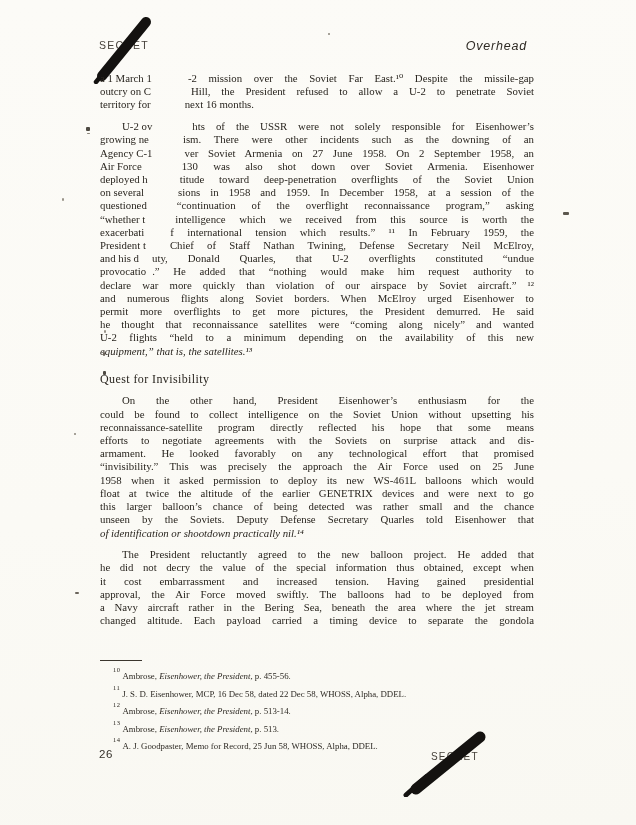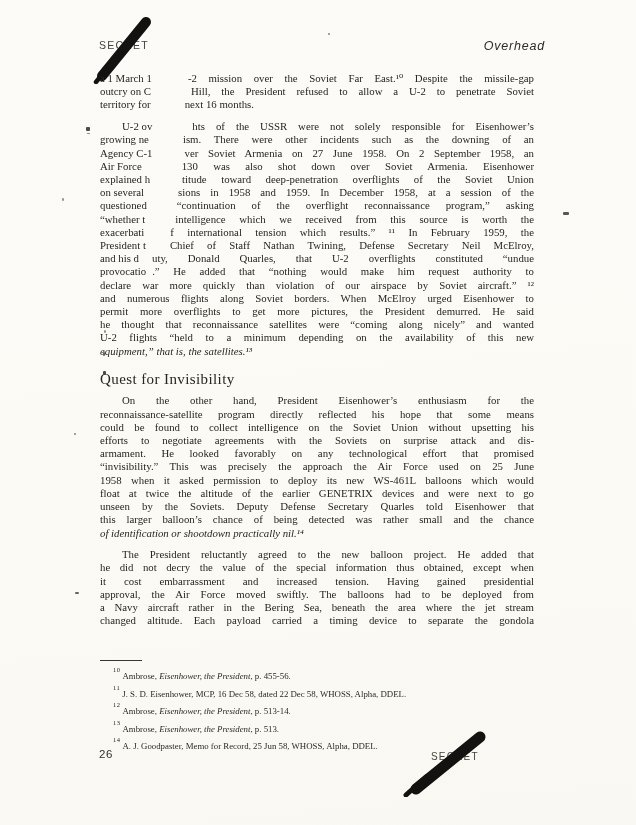--- a/index.html
+++ b/index.html
@@ -9,42 +9,42 @@
     font-family:"Liberation Serif","DejaVu Serif",serif;
     color:#29251f;overflow:hidden;
   }
   .stamp{
     position:absolute;font-family:"Liberation Sans","DejaVu Sans",sans-serif;
     font-size:10.5px;letter-spacing:1.2px;color:#46413a;font-weight:400;
   }
   .stamp.top{left:99px;top:39px;}
   .stamp.bottom{left:431px;top:751px;font-size:10px;}
   .running-title{
-    position:absolute;top:39px;right:91px;
+    position:absolute;top:39px;right:109px;
     font-family:"Liberation Sans","DejaVu Sans",sans-serif;
     font-style:italic;font-size:12.5px;letter-spacing:0.8px;color:#2e2a24;
   }
   .slash{position:absolute;pointer-events:none;}
   .slash.top{left:92px;top:12px;}
   .slash.bottom{left:402px;top:729px;}
   .text-block{
     position:absolute;left:100px;top:72px;width:434px;
     font-size:10.8px;line-height:13.2px;
   }
   .para{margin:8.5px 0 0 0;}
   .para:first-child{margin-top:0;}
   .ln{text-align:justify;text-align-last:justify;}
   .ln.last{text-align-last:left;font-style:italic;}
   .ln.flex{display:flex;}
   .ln .lf{white-space:pre;flex:0 0 auto;}
   .ln .gap{flex:0 0 auto;}
   .ln .rt{flex:1 1 auto;min-width:0;text-align:justify;text-align-last:justify;}
   .ln .rt.noj{text-align-last:left;}
   .ind{padding-left:22px;}
-  .heading{margin-top:15px;font-size:15px;letter-spacing:0.4px;text-align:right;text-align-last:left;}
+  .heading{margin-top:15px;font-size:12px;letter-spacing:0.4px;text-align:right;text-align-last:left;}
   .footnotes{
     position:absolute;left:100px;top:660px;width:438px;
     font-size:8.8px;line-height:13.6px;color:#2d2923;
   }
   .fn-rule{width:42px;border-top:1px solid #3b362e;margin:0 0 5px 0;}
   .fn{padding-left:13px;white-space:nowrap;}
   .fn sup{font-size:6.5px;position:relative;top:-3px;margin-right:2px;letter-spacing:0.5px;}
   .fn i{font-style:italic;}
   .page-number{
     position:absolute;left:99px;top:748px;
@@ -100,21 +100,21 @@
           <span class="lf">Agency C-1</span>
           <span class="gap" style="width: 32px;"></span>
           <span class="rt">ver Soviet Armenia on 27 June 1958. On 2 September 1958, an</span>
         </div>
         <div class="ln flex">
           <span class="lf">Air Force</span>
           <span class="gap" style="width: 40px;"></span>
           <span class="rt">130 was also shot down over Soviet Armenia. Eisenhower</span>
         </div>
         <div class="ln flex">
-          <span class="lf">explained h</span>
+          <span class="lf">deployed h</span>
           <span class="gap" style="width: 32px;"></span>
           <span class="rt">titude toward deep-penetration overflights of the Soviet Union</span>
         </div>
         <div class="ln flex">
           <span class="lf">on several</span>
           <span class="gap" style="width: 34px;"></span>
           <span class="rt">sions in 1958 and 1959. In December 1958, at a session of the</span>
         </div>
         <div class="ln flex">
           <span class="lf">questioned</span>
@@ -149,29 +149,29 @@
         <div class="ln">declare war more quickly than violation of our airspace by Soviet aircraft.” ¹²</div>
         <div class="ln">and numerous flights along Soviet borders. When McElroy urged Eisenhower to</div>
         <div class="ln">permit more overflights to get more pictures, the President demurred. He said</div>
         <div class="ln">he thought that reconnaissance satellites were “coming along nicely” and wanted</div>
         <div class="ln">U-2 flights “held to a minimum depending on the availability of this new</div>
         <div class="ln last">equipment,” that is, the satellites.¹³</div>
       </div>
       <div class="heading">Quest for Invisibility</div>
       <div class="para">
         <div class="ln ind">On the other hand, President Eisenhower’s enthusiasm for the</div>
+        <div class="ln">could be found to collect intelligence on the Soviet Union without upsetting his</div>
         <div class="ln">reconnaissance-satellite program directly reflected his hope that some means</div>
-        <div class="ln">could be found to collect intelligence on the Soviet Union without upsetting his</div>
         <div class="ln">efforts to negotiate agreements with the Soviets on surprise attack and dis-</div>
         <div class="ln">armament. He looked favorably on any technological effort that promised</div>
         <div class="ln">“invisibility.” This was precisely the approach the Air Force used on 25 June</div>
         <div class="ln">1958 when it asked permission to deploy its new WS-461L balloons which would</div>
         <div class="ln">float at twice the altitude of the earlier GENETRIX devices and were next to go</div>
+        <div class="ln">this larger balloon’s chance of being detected was rather small and the chance</div>
         <div class="ln">unseen by the Soviets. Deputy Defense Secretary Quarles told Eisenhower that</div>
-        <div class="ln">this larger balloon’s chance of being detected was rather small and the chance</div>
         <div class="ln last">of identification or shootdown practically nil.¹⁴</div>
       </div>
       <div class="para">
         <div class="ln ind">The President reluctantly agreed to the new balloon project. He added that</div>
         <div class="ln">he did not decry the value of the special information thus obtained, except when</div>
         <div class="ln">it cost embarrassment and increased tension. Having gained presidential</div>
         <div class="ln">approval, the Air Force moved swiftly. The balloons had to be deployed from</div>
         <div class="ln">a Navy aircraft rather in the Bering Sea, beneath the area where the jet stream</div>
         <div class="ln">changed altitude. Each payload carried a timing device to separate the gondola</div>
       </div>

